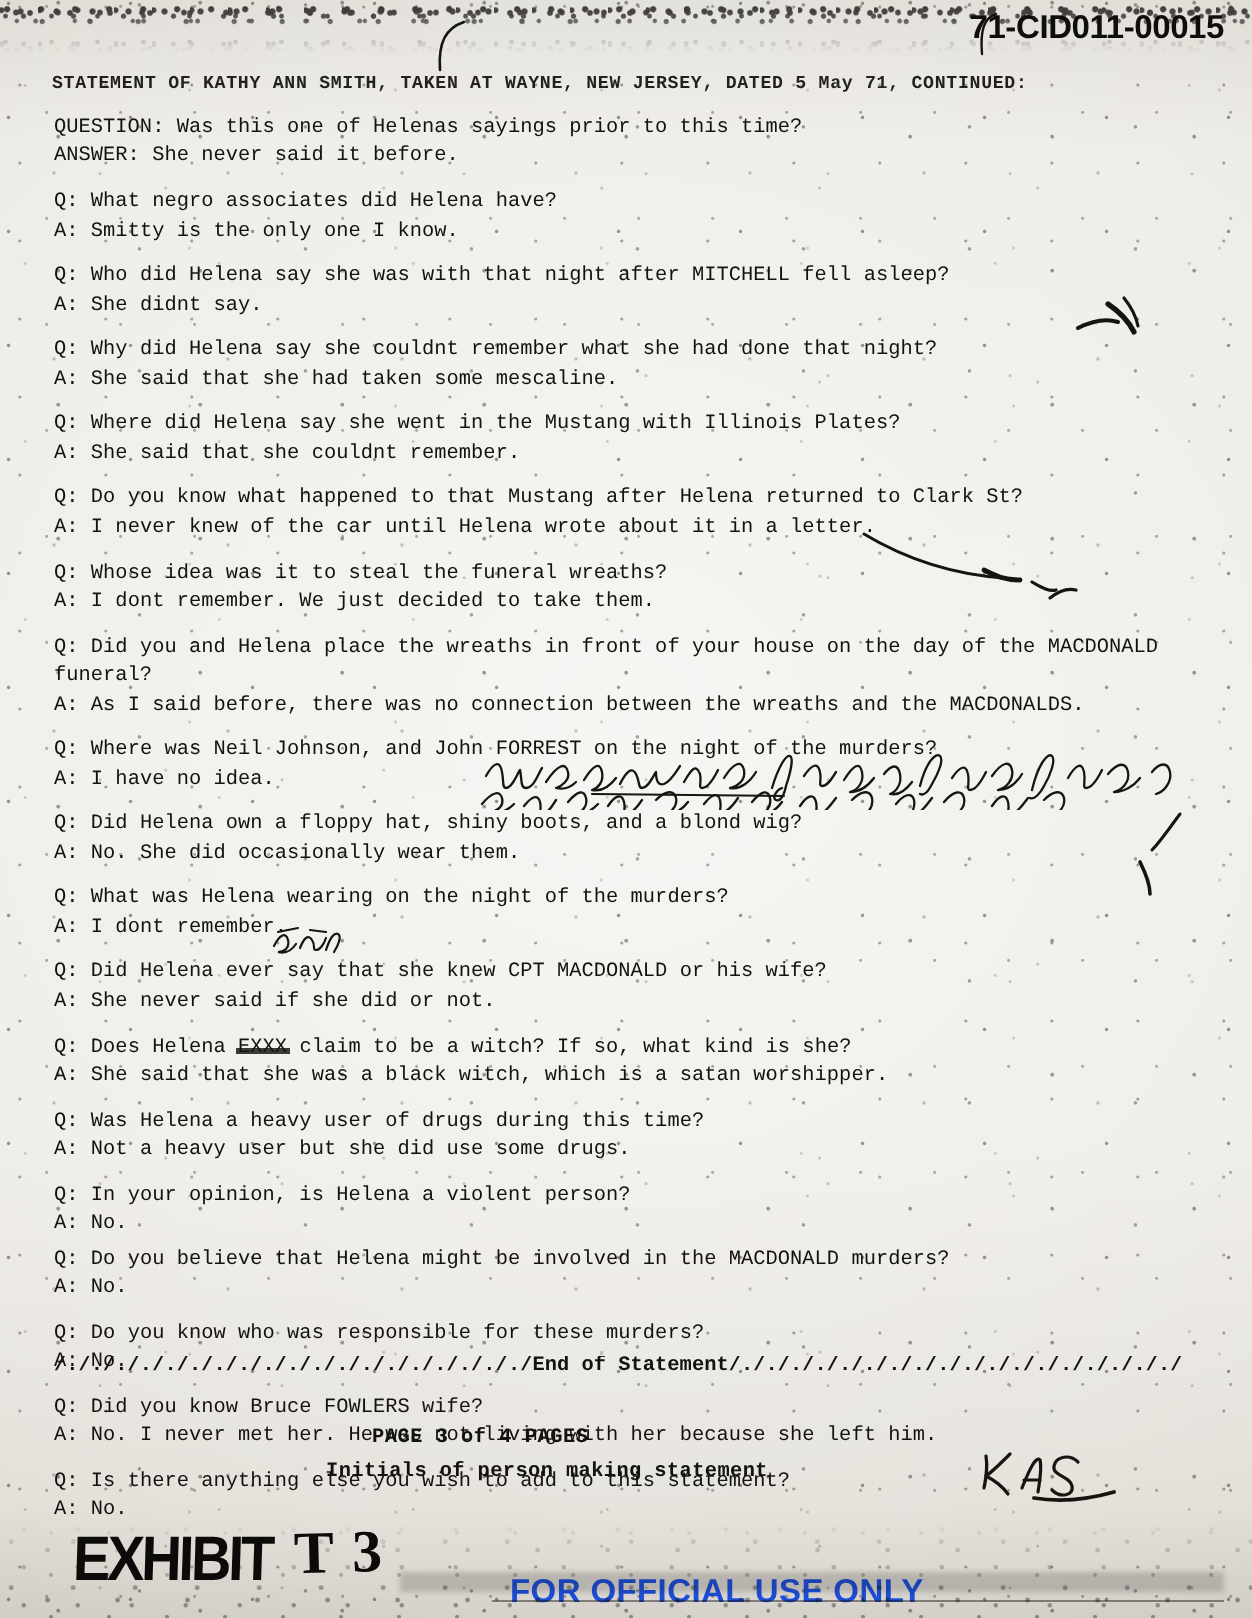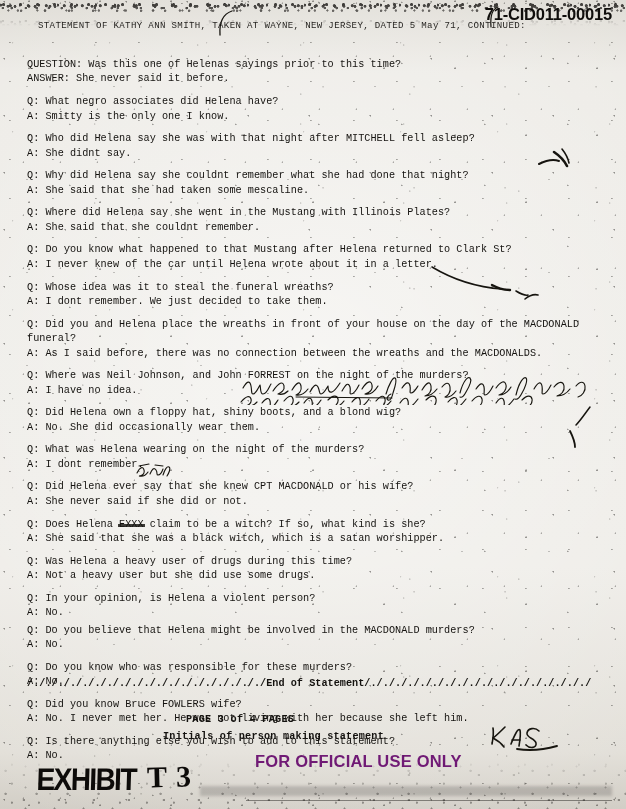--- a/index.html
+++ b/index.html
@@ -104,29 +104,28 @@
   #header-hook {
     position: absolute;
     top: 6px;
     left: 487px;
     width: 16px;
     height: 22px;
     pointer-events: none;
   }
   #statement-header {
     position: absolute;
-    top: 20px;
+    top: 36px;
     left: 26px;
     width: 586px;
     font-size: 9.1px;
-    font-weight: normal;
+    font-weight: bold;
     letter-spacing: 0.35px;
     white-space: nowrap;
     opacity: 0.93;
-    margin-left: 12px;
   }
   #header-curl {
     position: absolute;
     top: 10px;
     left: 210px;
     width: 30px;
     height: 26px;
     pointer-events: none;
   }
 
@@ -266,26 +265,26 @@
     font-family: "Liberation Serif", serif;
     font-weight: bold;
     font-size: 30px;
     letter-spacing: 1px;
     color: #0d0b09;
     transform: rotate(-1.5deg);
   }
   #official-use {
     position: absolute;
     left: 255px;
-    top: 752px;
+    top: 787px;
     font-family: "Liberation Sans", sans-serif;
     font-weight: bold;
     font-size: 16.5px;
     letter-spacing: 0.2px;
-    color: #701a75;
+    color: #1d4ed8;
   }
   #footer-rule {
     position: absolute;
     left: 246px;
     top: 800px;
     width: 366px;
     height: 1px;
     background: rgba(20,18,15,0.45);
   }
   #footer-smudge {

